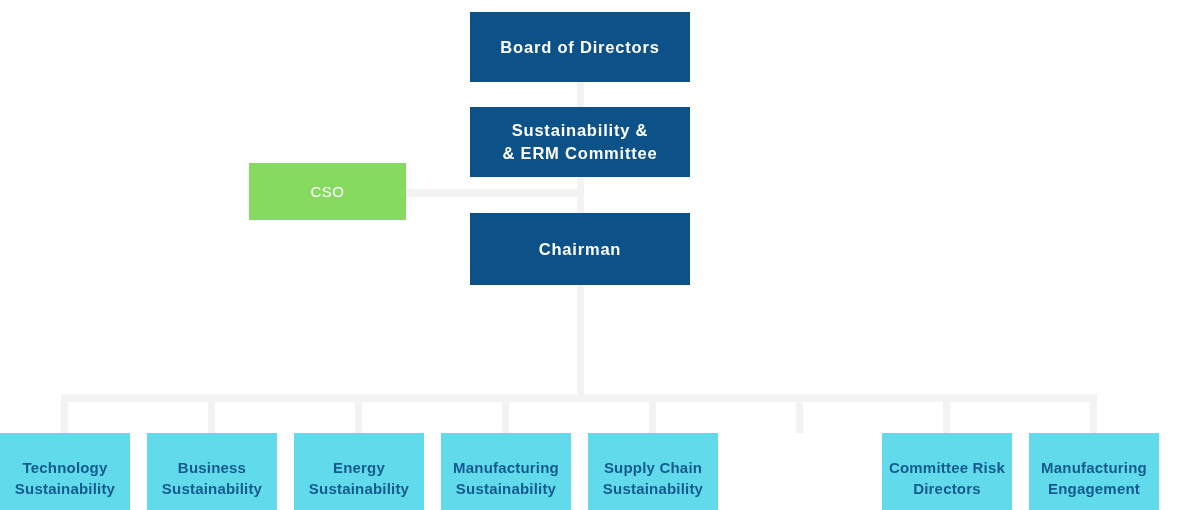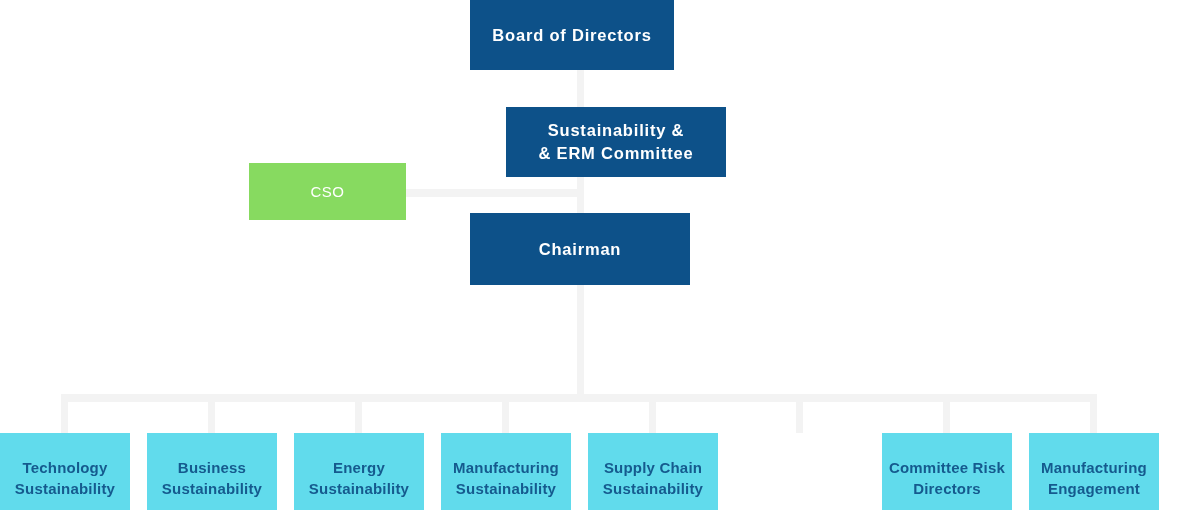--- a/index.html
+++ b/index.html
@@ -39,22 +39,22 @@
     box-sizing: border-box;
   }
   .node-blue {
     background: #0d5189;
     color: #ffffff;
     font-weight: 700;
     font-size: 16.5px;
     letter-spacing: 0.8px;
     line-height: 23px;
   }
-  .node-board    { left: 470px; top: 0;     width: 204px; height: 70px; }
-  .node-committee{ left: 470px; top: 107px; width: 220px; height: 70px; margin-left: 36px; }
+  .node-board    { left: 470px; top: 12px;     width: 220px; height: 70px; }
+  .node-committee{ left: 470px; top: 107px; width: 220px; height: 70px; }
   .node-chairman { left: 470px; top: 213px; width: 220px; height: 72px; }
   .node-cso {
     left: 249px; top: 163px; width: 157px; height: 57px;
     background: #87da60;
     color: #ffffff;
     font-weight: 400;
     font-size: 15px;
     letter-spacing: 0.5px;
   }
   .dept {

